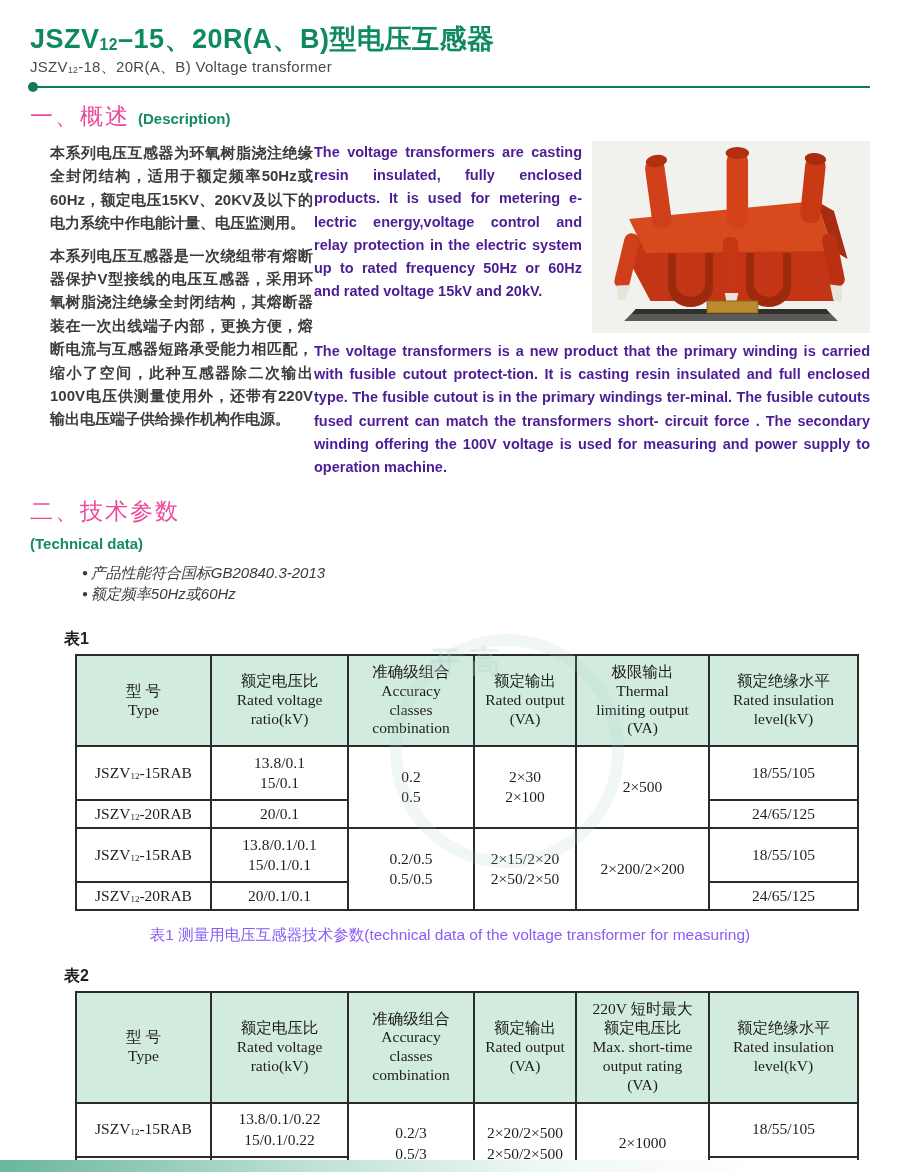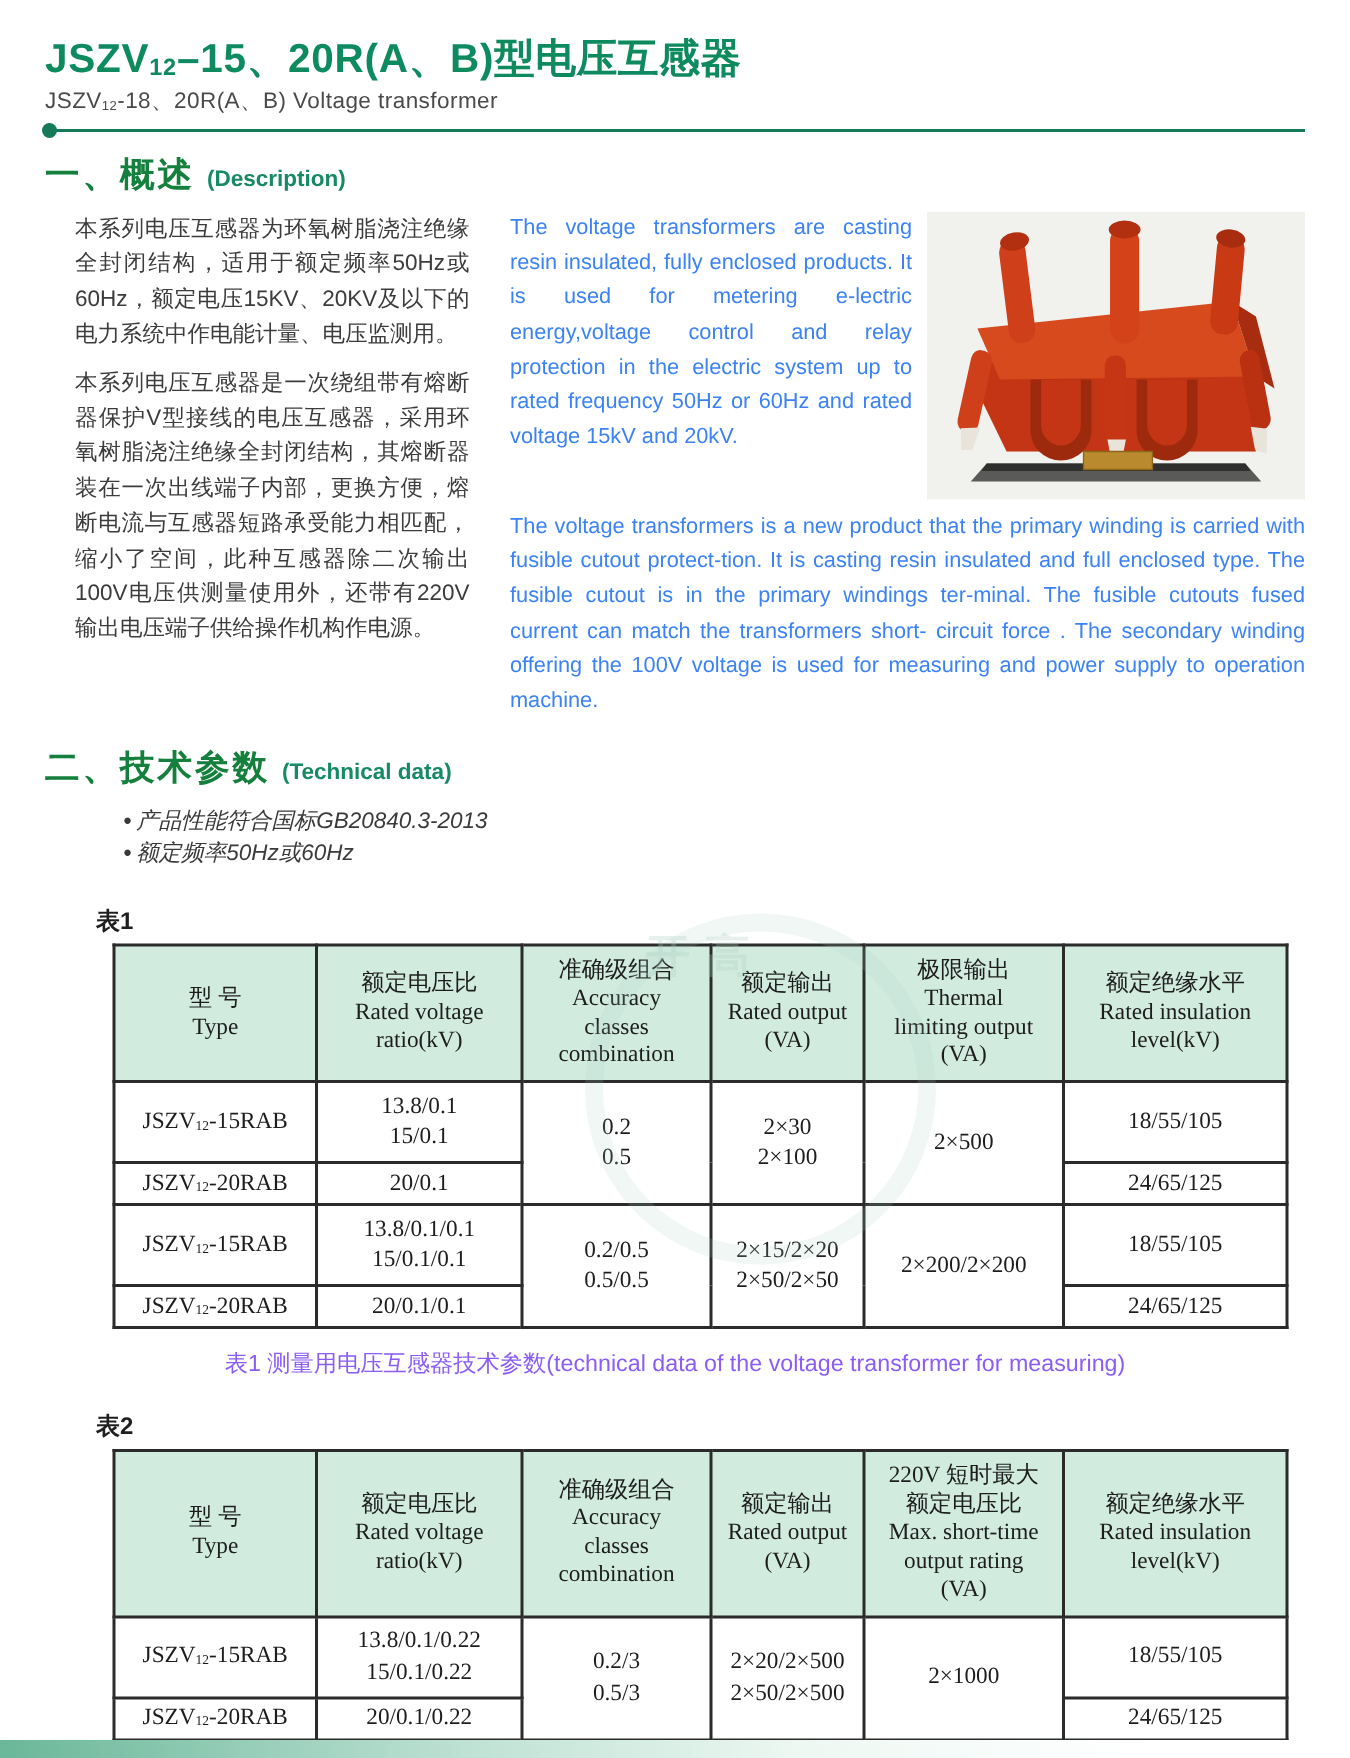--- a/index.html
+++ b/index.html
@@ -25,30 +25,30 @@
   }
   .rule{
     position:relative;margin-top:9px;height:2px;background:#157a57;width:840px;
   }
   .rule .dot{
     position:absolute;left:-2px;top:-4px;width:10px;height:10px;border-radius:50%;
     background:#157a57;
   }
   
   .sec-head{margin-top:13px;display:flex;align-items:baseline;gap:8px;}
-  .sec-head .cn{font-size:23px;font-weight:bold;color:#15803d;letter-spacing:2px;}
+  .sec-head .cn{font-size:23px;font-weight:normal;color:#ec4899;letter-spacing:2px;}
   .sec-head .en{font-size:15px;font-weight:bold;color:#168a62;}
   
-  .desc{margin-top:9px;display:flex;gap:27px;}
+  .desc{margin-top:9px;display:flex;gap:1px;font-weight:bold;}
   .cn-col{width:283px;flex:none;font-size:15px;line-height:1.56;text-align:justify;
     color:#3c3c3c;padding-left:20px;box-sizing:border-box;}
   .cn-col p{margin:0 0 9px 0;}
   .right-col{flex:1;min-width:0;}
   .row1{display:flex;gap:10px;}
-  .en-p{font-size:14.5px;line-height:1.6;text-align:justify;color:#3b82f6;margin:0;}
+  .en-p{font-size:14.5px;line-height:1.6;text-align:justify;color:#4c1d95;margin:0;}
   .en1{width:268px;flex:none;}
   .photo-wrap{flex:1;height:192px;}
   .photo-wrap svg{display:block;width:100%;height:100%;}
   .en2{margin-top:7px;}
   
   .bullets{margin:10px 0 0 52px;padding:0;list-style:none;font-size:15px;line-height:1.42;color:#3a3a3a;font-style:italic;}
   .bullets li::before{content:"● ";font-size:10px;vertical-align:2px;color:#3a3a3a;}
   
   .tbl-label{margin:24px 0 4px 34px;font-size:16px;font-weight:bold;color:#1f1f1f;}
   .tbl-wrap{position:relative;margin-left:45px;width:782px;}
@@ -138,21 +138,21 @@
             <path d="M166 112 h30 v30 a15 14 0 0 1 -30 0 z" fill="#c33514"></path>
 
             <rect x="118" y="160" width="52" height="12" fill="#b98a2e" stroke="#8d6717" stroke-width="1"></rect>
           </svg>
         </div>
       </div>
       <p class="en-p en2">The voltage transformers is a new product that the primary winding is carried with fusible cutout protect-tion. It is casting resin insulated and full enclosed type. The fusible cutout is in the primary windings ter-minal. The fusible cutouts fused current can match the transformers short- circuit force . The secondary winding offering the 100V voltage is used for measuring and power supply to operation machine.</p>
     </div>
   </div>
 
-  <div class="sec-head" style="margin-top:17px;">
+  <div class="sec-head" style="margin-top:17px;flex-direction:column;">
     <span class="cn">二、技术参数</span>
     <span class="en">(Technical data)</span>
   </div>
 
   <ul class="bullets">
     <li>产品性能符合国标GB20840.3-2013</li>
     <li>额定频率50Hz或60Hz</li>
   </ul>
 
   <div class="tbl-label">表1</div>

